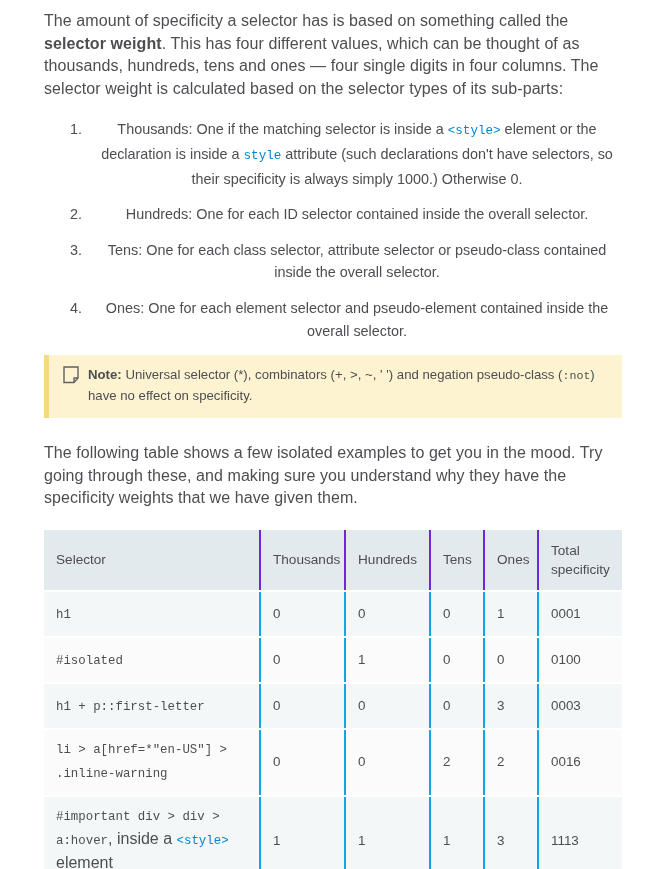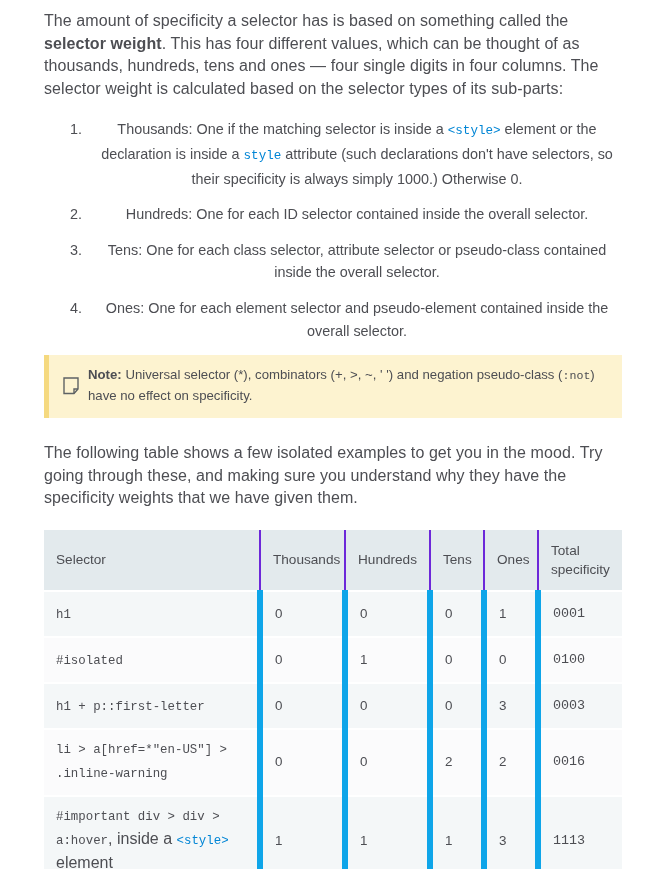--- a/index.html
+++ b/index.html
@@ -51,21 +51,21 @@
 
   .note {
     background: #fdf3d0;
     border-left: 5px solid #f5d97f;
     padding: 10px 14px 12px 12px;
     margin: 12px 0 0 0;
     font-size: 13.2px;
     line-height: 20px;
     color: #4d4e53;
     display: flex;
-    align-items: center;
+    align-items: flex-start;
     box-sizing: border-box;
   }
   .note .note-ico {
     flex: 0 0 auto;
     width: 16px;
     height: 18px;
     margin: 1px 9px 0 2px;
     display: block;
   }
   .note .note-body { flex: 1 1 auto; }
@@ -92,27 +92,27 @@
     vertical-align: middle;
     border-right: 2px solid #6d28d9;
     border-bottom: 2px solid #ffffff;
     line-height: 19px;
     font-size: 13.6px;
   }
   table.spec-table th:last-child { border-right: none; }
   table.spec-table td {
     padding: 10px 11px 10px 12px;
     vertical-align: middle;
-    border-right: 6px solid #0ea5e9;
+    border-right: 2px solid #0ea5e9;
     border-bottom: 2px solid #ffffff;
     color: #4d4e53;
     line-height: 20px;
     font-size: 13.4px;
   }
-  table.spec-table td:last-child { border-right: none; font-family: Liberation Mono, monospace; }
+  table.spec-table td:last-child { border-right: none; }
   table.spec-table tbody tr:nth-child(odd) td { background: #f4f7f8; }
   table.spec-table tbody tr:nth-child(even) td { background: #fbfbfc; }
   table.spec-table td.sel {
     font-family: "Liberation Mono", "DejaVu Sans Mono", monospace;
     font-size: 12.4px;
     line-height: 21px;
     color: #4d4e53;
   }
   table.spec-table td.sel .sans {
     font-family: "Liberation Sans", sans-serif;

